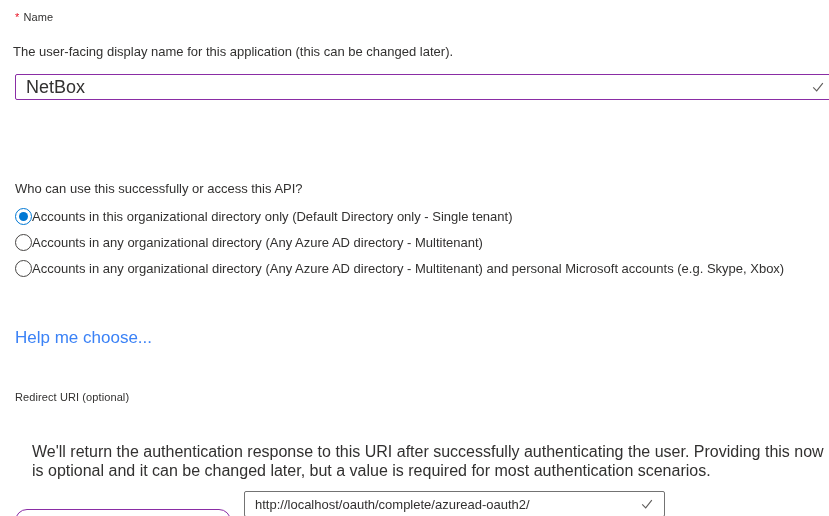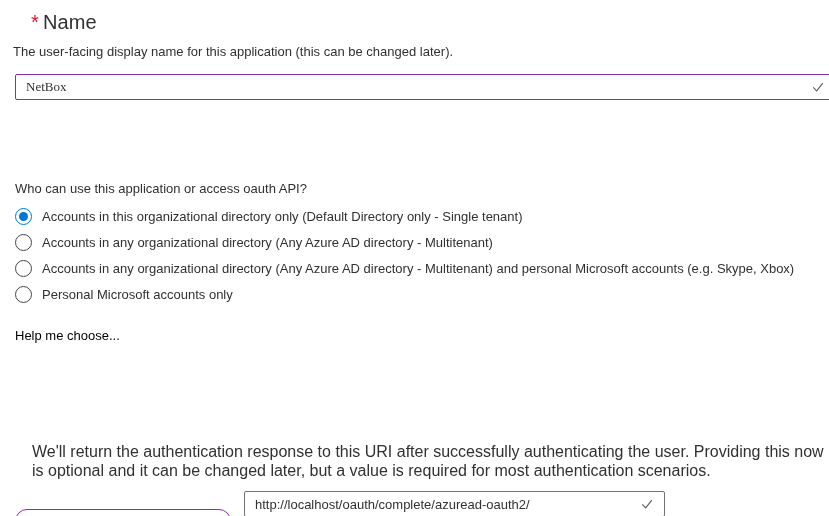--- a/index.html
+++ b/index.html
@@ -6,62 +6,61 @@
   .page {
     position:relative;
     width:829px; height:516px;
     background:#ffffff;
     font-family:"Liberation Sans", sans-serif;
     color:#323130;
     overflow:hidden;
   }
   .sec-title {
     position:absolute; left:15px;
-    font-size:20px; font-weight:400; color:#323130;
+    font-size:11px; font-weight:400; color:#323130;
     letter-spacing:0.1px;
-    margin-left:16px;
   }
   .req { color:#e81123; margin-right:4px; }
   .body-text { font-size:13px; color:#323130; }
   #name-title   { top:11px; }
   #name-desc    { position:absolute; left:13px; top:44px; }
   #name-input-wrap {
     position:absolute; left:15px; top:74px;
     width:799px; height:24px;
     border:1px solid #8a2da5; border-radius:2px;
     background:#ffffff;
     display:flex; align-items:center; justify-content:space-between;
     padding:0 10px; box-sizing:content-box;
   }
   #name-input-wrap input {
     border:none; outline:none; flex:1;
-    font-family:Liberation Serif, serif;
-    font-size:13px; color:#323130; background:transparent;
+    font-family:Liberation Sans, sans-serif;
+    font-size:18px; color:#323130; background:transparent;
     padding:0;
   }
   .check-icon { display:flex; align-items:center; flex:0 0 auto; }
   #sat-title { top:142px; }
   #sat-question { position:absolute; left:15px; top:181px; }
   #radio-list { position:absolute; left:15px; top:203px; }
   .radio-row {
     height:26px; display:flex; align-items:center; cursor:pointer;
   }
   .radio-circle {
     width:15px; height:15px; border-radius:50%;
     border:1px solid #484644; background:#fff;
     display:flex; align-items:center; justify-content:center;
     flex:0 0 auto;
   }
   .radio-row.selected .radio-circle { border-color:#0078d4; }
   .radio-dot { width:9px; height:9px; border-radius:50%; background:transparent; }
   .radio-row.selected .radio-dot { background:#0078d4; }
-  .radio-label { margin-left:10px; font-size:13px; color:#323130; }
+  .radio-label { margin-left:0; font-size:13px; color:#323130; }
   #help-link {
     position:absolute; left:15px; top:328px;
-    font-size:13px; color:#000000; text-decoration:none; cursor:pointer;
+    font-size:17px; color:#3b82f6; text-decoration:none; cursor:pointer;
   }
   #ru-title { top:391px; }
   #ru-desc {
     position:absolute; left:32px; top:422px;
     width:800px; font-size:16px; line-height:19px;margin-top:20px;
   }
   #controls {
     position:absolute; left:15px; top:473px;
     display:flex; gap:13px; align-items:center;
   }
@@ -95,51 +94,46 @@
   <div class="body-text" id="name-desc">The user-facing display name for this application (this can be changed later).</div>
   <div id="name-input-wrap">
     <input type="text" value="NetBox" style="">
     <span class="check-icon">
       <svg width="14" height="14" viewBox="0 0 16 16">
           <path d="M2.5 8.5l4 4 7-9" fill="none" stroke="#605e5c" stroke-width="1.3"></path>
         </svg>
     </span>
   </div>
 
-  <div class="body-text" id="sat-question">Who can use this application or access oauth API?</div>
+  <div class="body-text" id="sat-question">Who can use this successfully or access this API?</div>
 
   <div id="radio-list">
     <div class="radio-row selected">
       <span class="radio-circle">
           <span class="radio-dot"></span>
         </span>
       <span class="radio-label">Accounts in this organizational directory only (Default Directory only - Single tenant)</span>
     </div>
     <div class="radio-row">
       <span class="radio-circle">
           <span class="radio-dot"></span>
         </span>
       <span class="radio-label">Accounts in any organizational directory (Any Azure AD directory - Multitenant)</span>
     </div>
     <div class="radio-row">
       <span class="radio-circle">
           <span class="radio-dot"></span>
         </span>
       <span class="radio-label">Accounts in any organizational directory (Any Azure AD directory - Multitenant) and personal Microsoft accounts (e.g. Skype, Xbox)</span>
     </div>
-    <div class="radio-row">
-      <span class="radio-circle">
-          <span class="radio-dot"></span>
-        </span>
-      <span class="radio-label">Personal Microsoft accounts only</span>
-    </div>
   </div>
 
   <a id="help-link">Help me choose...</a>
 
+  <div class="sec-title" id="ru-title">Redirect URI (optional)</div>
   <div id="ru-desc">We'll return the authentication response to this URI after successfully authenticating the user. Providing this now is optional and it can be changed later, but a value is required for most authentication scenarios.</div>
 
   <div id="controls">
     <div class="platform-select">
       <span>Web</span>
       <span class="check-icon">
         <svg width="14" height="14" viewBox="0 0 16 16">
             <path d="M2.5 5.5l5.5 5.5 5.5-5.5" fill="none" stroke="#605e5c" stroke-width="1.3"></path>
           </svg>
       </span>

